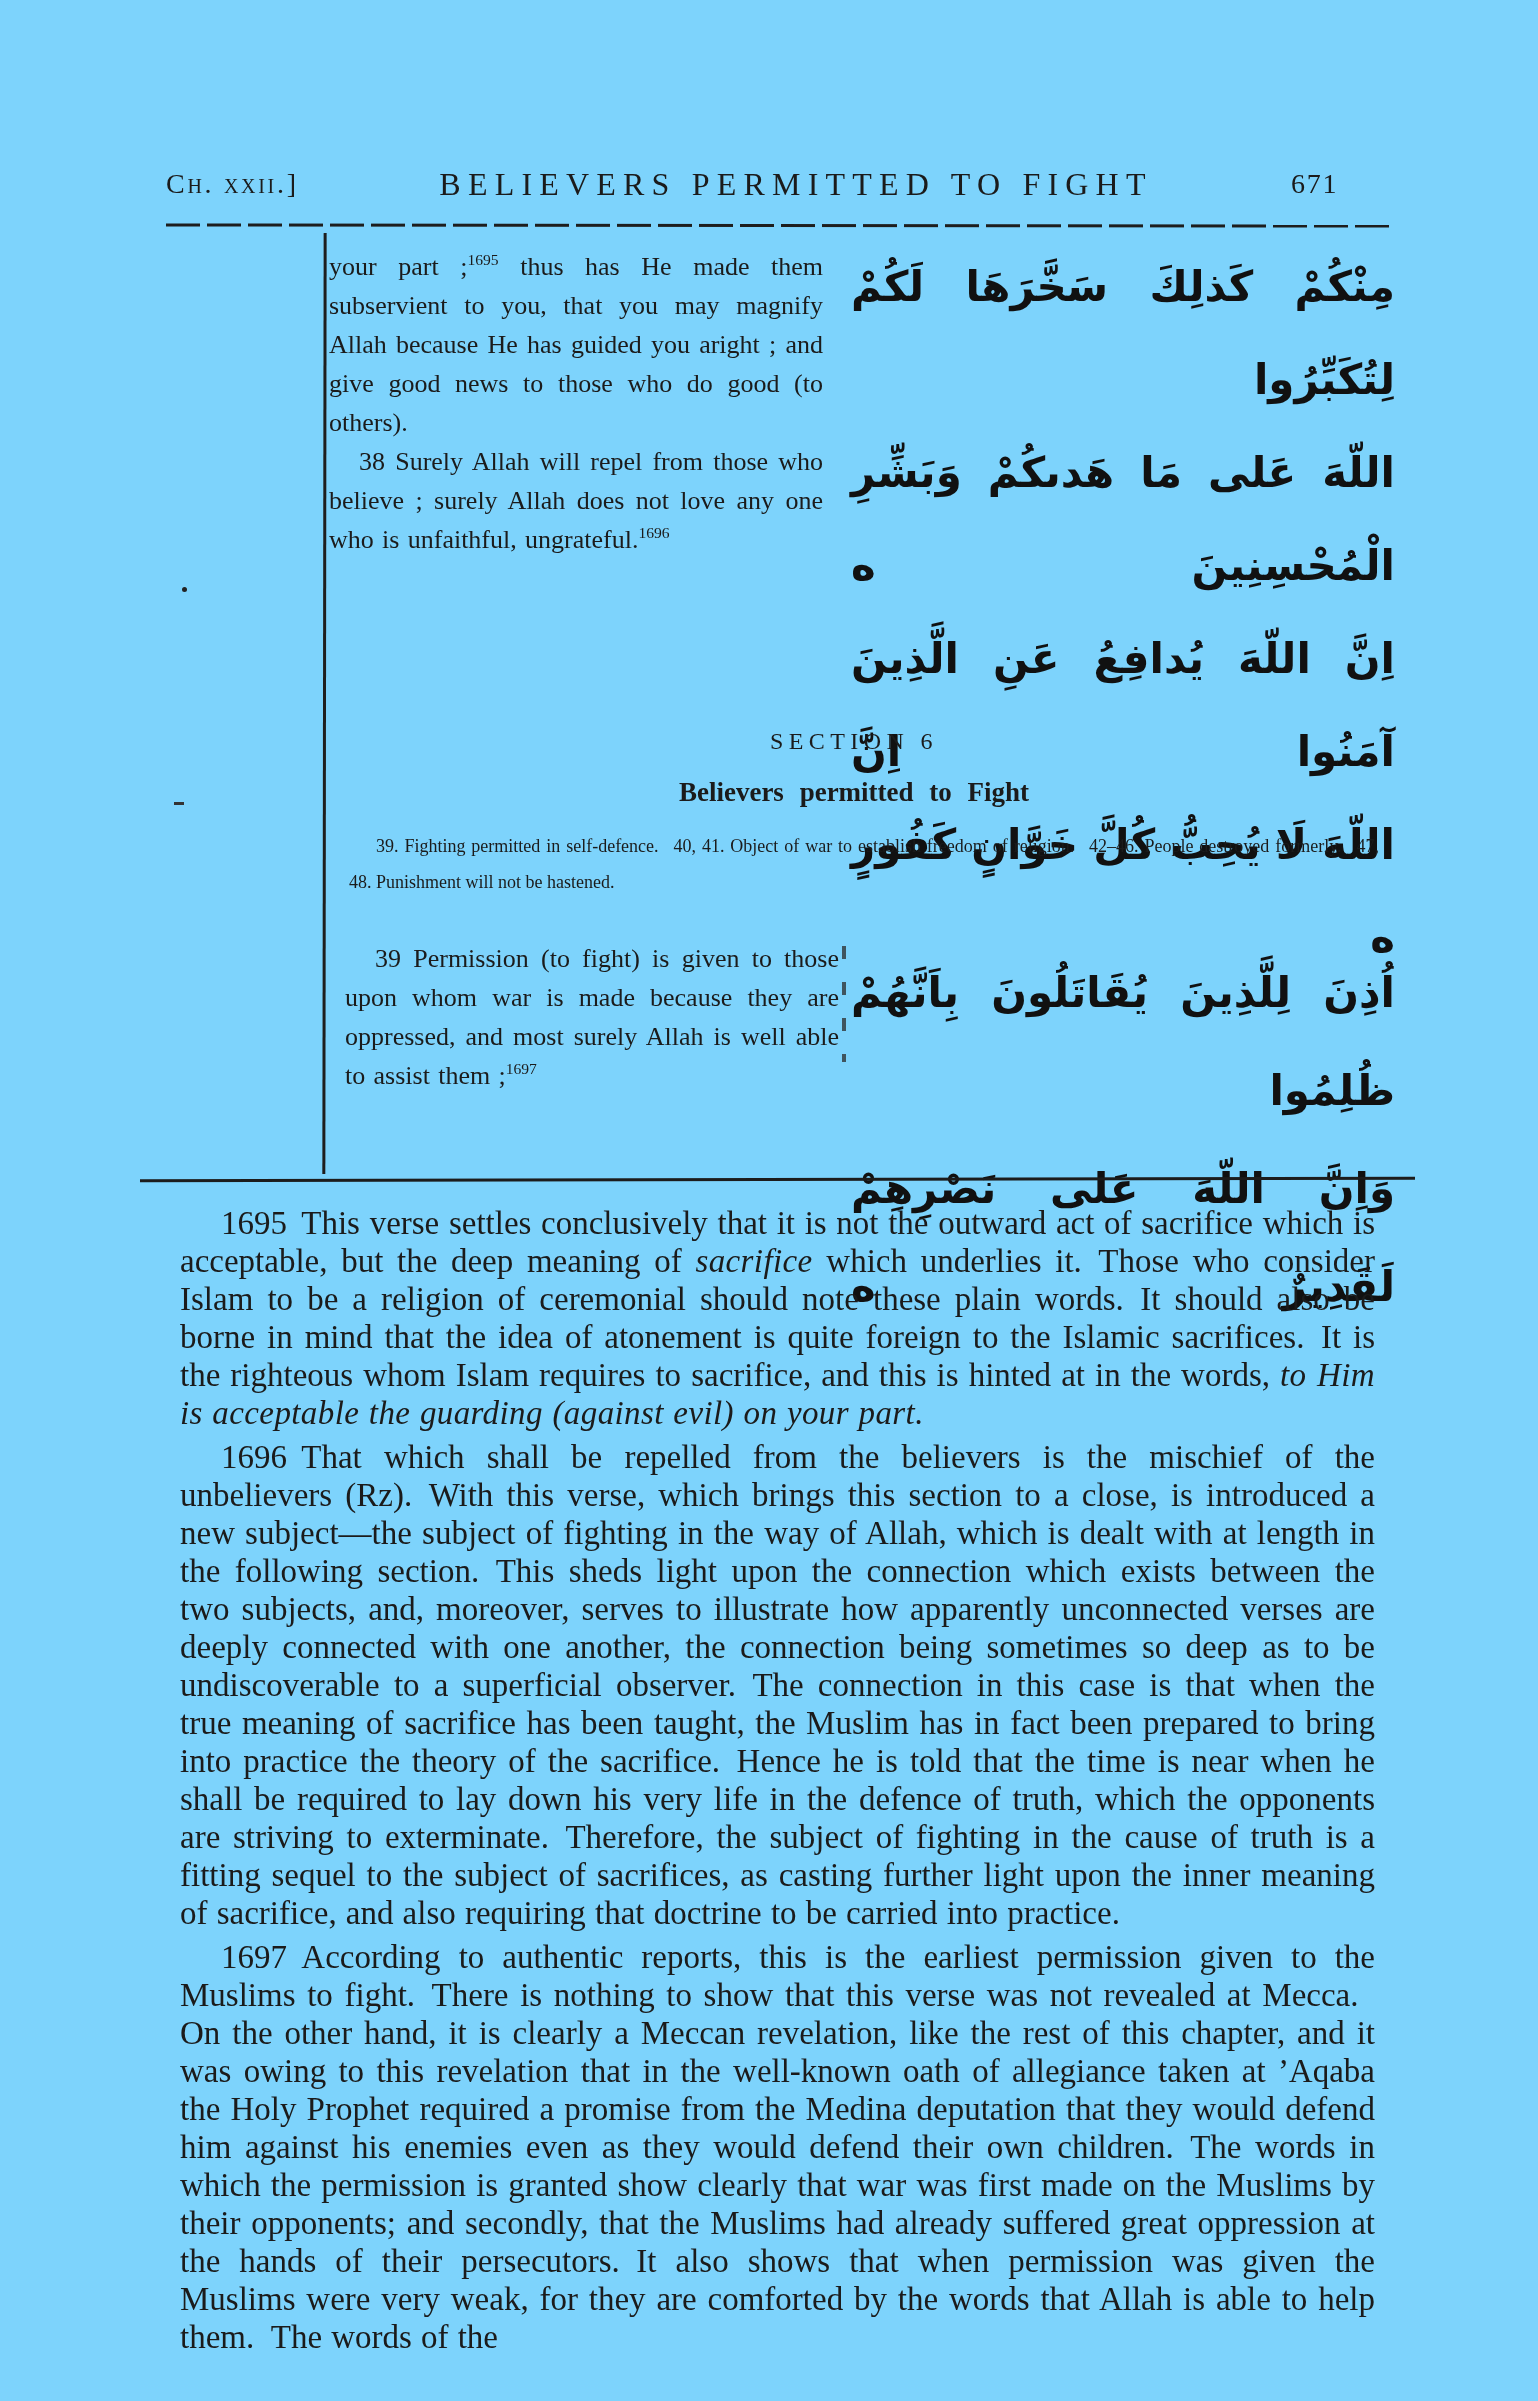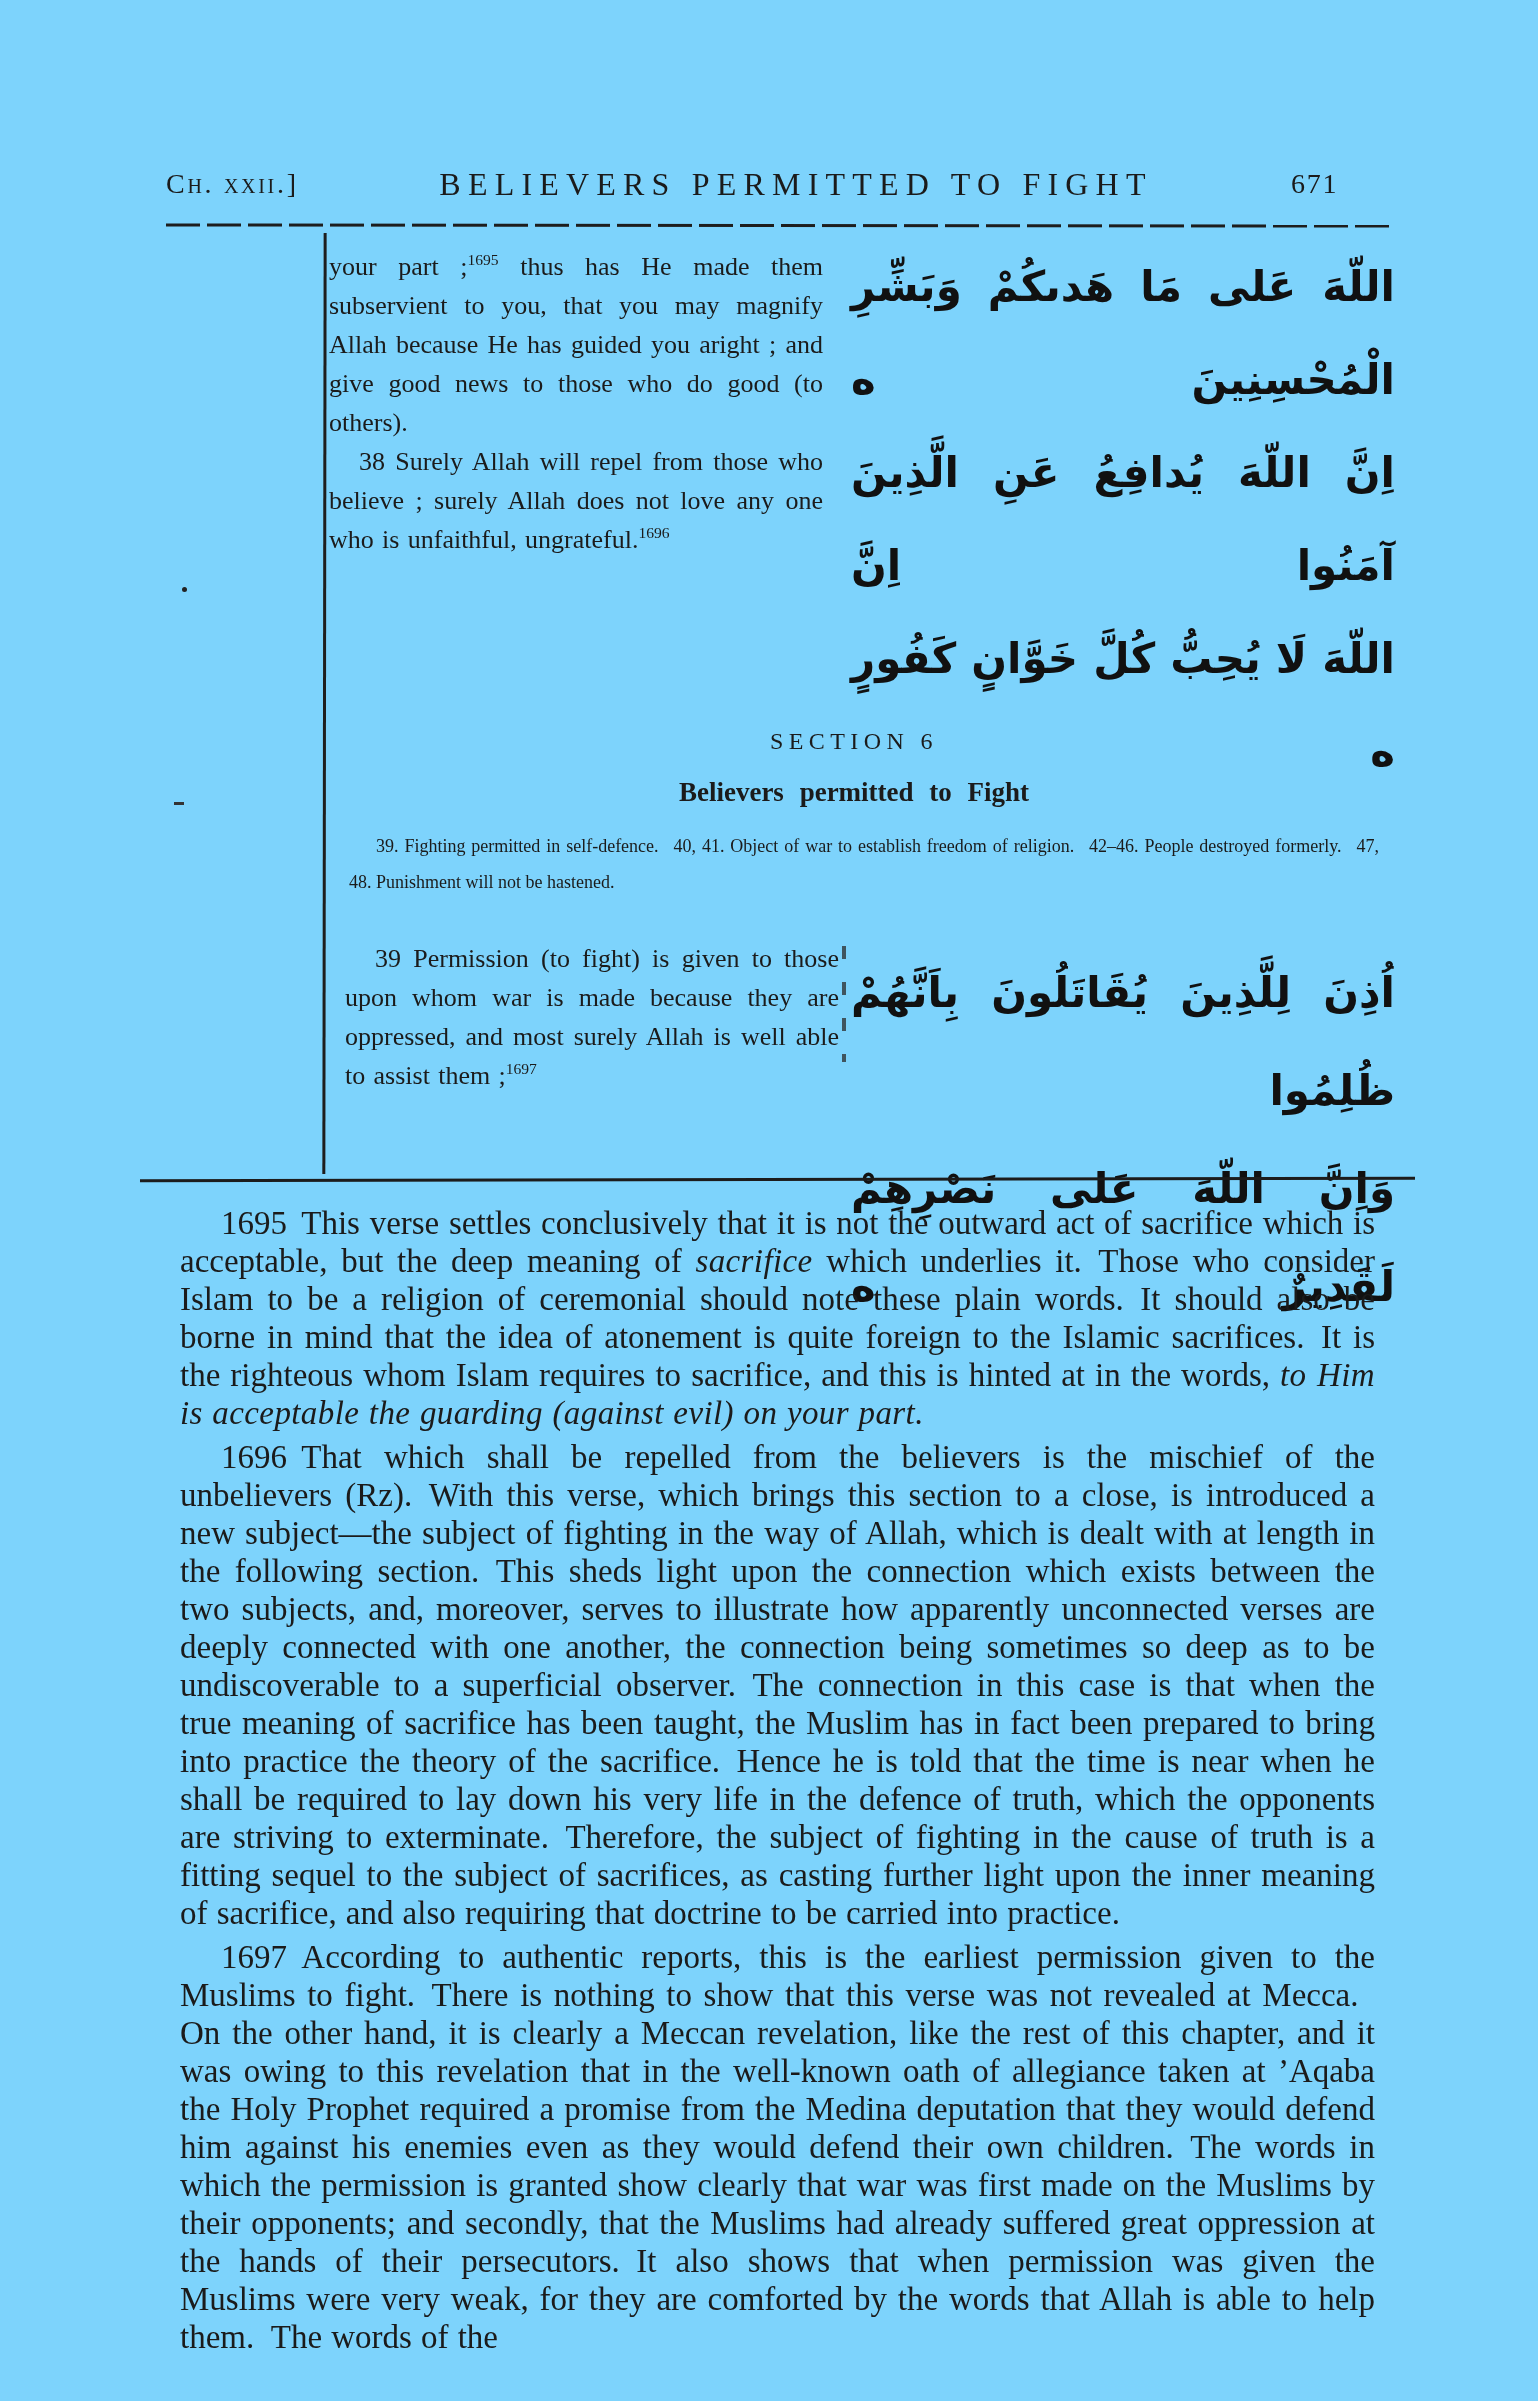--- a/index.html
+++ b/index.html
@@ -79,20 +79,21 @@
   <div class="abs hdr-rule"></div>
 
   <div class="abs v-rule"></div>
 
   <div class="abs col-en pos-v37">
     <p class="vp"><span>your part ;</span><sup>1695</sup><span> thus has He made them subservient to you, that you may magnify Allah because He has guided you aright ; and give good news to those who do good (to others).</span></p>
     <p class="vp indent"><span>38 Surely Allah will repel from those who believe ; surely Allah does not love any one who is unfaithful, ungrateful.</span><sup>1696</sup></p>
   </div>
 
   <div class="abs col-ar pos-ar1">
+    <div class="ar-line">مِنْكُمْ كَذلِكَ سَخَّرَهَا لَكُمْ لِتُكَبِّرُوا</div>
     <div class="ar-line">اللّهَ عَلى مَا هَدىكُمْ وَبَشِّرِ الْمُحْسِنِينَ ه</div>
     <div class="ar-line">اِنَّ اللّهَ يُدافِعُ عَنِ الَّذِينَ آمَنُوا اِنَّ</div>
     <div class="ar-line">اللّهَ لَا يُحِبُّ كُلَّ خَوَّانٍ كَفُورٍ ه</div>
   </div>
 
   <div class="abs sec-head">SECTION 6</div>
   <div class="abs sec-sub">Believers permitted to Fight</div>
   <p class="abs sec-sum">39. Fighting permitted in self-defence.  40, 41. Object of war to establish freedom of religion.  42–46. People destroyed formerly.  47, 48. Punishment will not be hastened.</p>
 
   <div class="abs col-en pos-v39">

